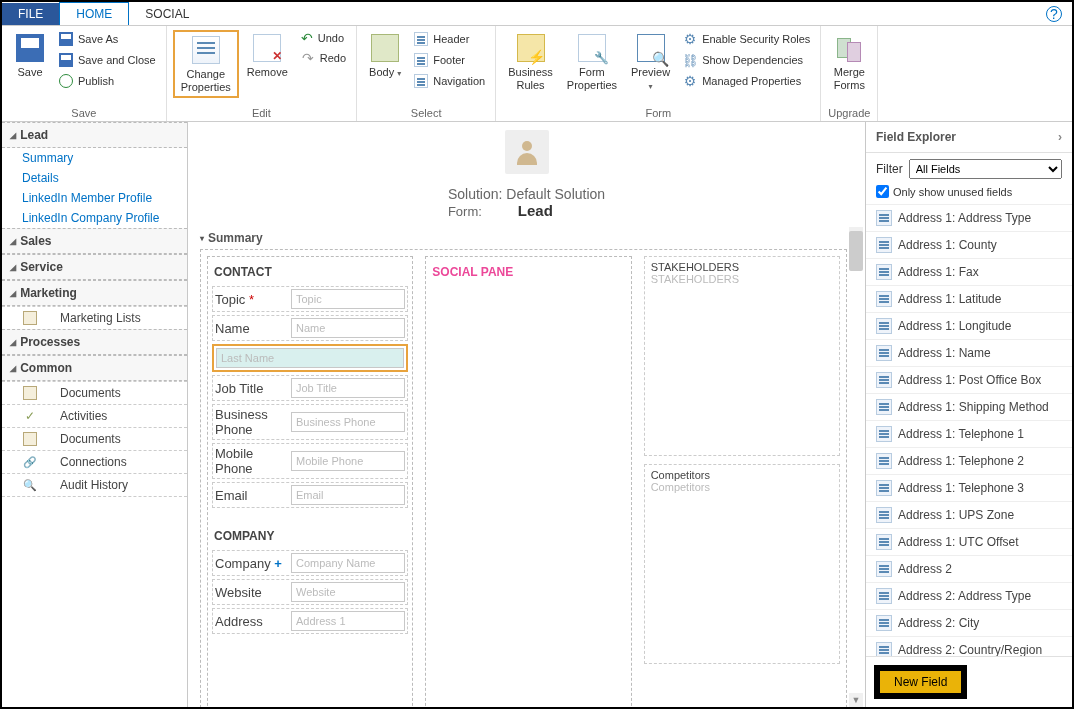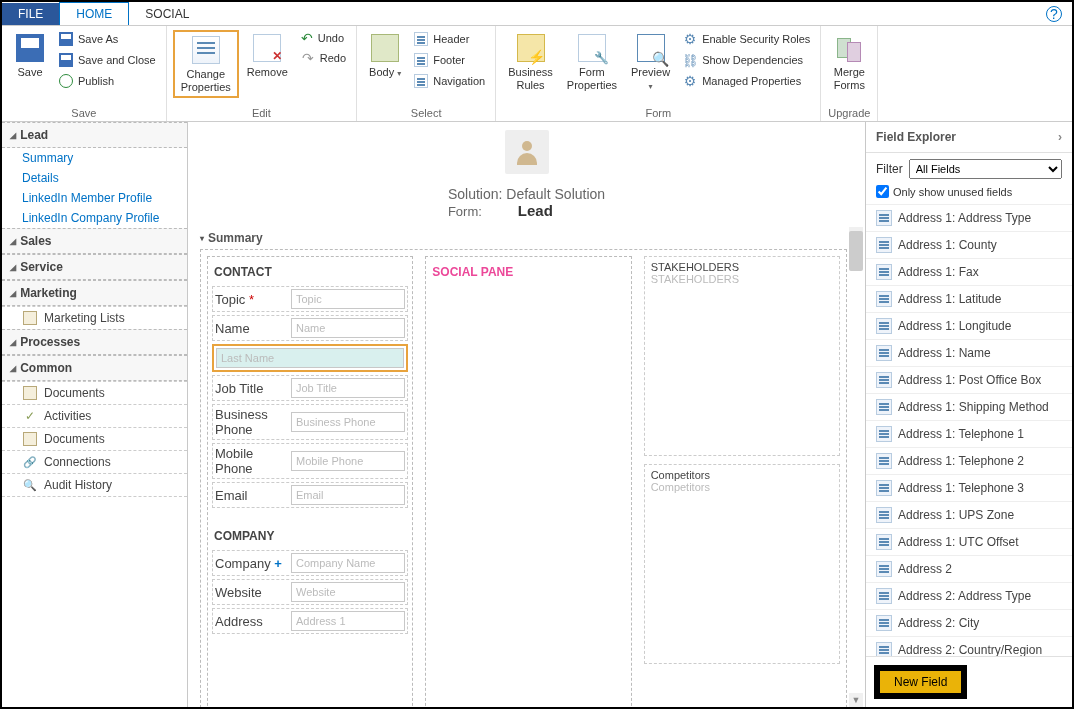--- a/index.html
+++ b/index.html
@@ -27,21 +27,21 @@
 .drop-arrow { font-size: 8px; color: #666; }
 
 
 .main { display: flex; height: calc(100% - 120px); }
 
 
 .left-nav { width: 186px; border-right: 1px solid #c8c8c8; overflow-y: auto; background: #fff; }
 .nav-section-header { display:flex; align-items:center; gap:4px; padding: 5px 8px; font-weight: 600; color: #444; background: #f7f7f7; border-top: 1px dashed #bbb; border-bottom: 1px dashed #bbb; cursor: pointer; }
 .nav-section-header .tri { font-size:8px; color:#666;}
 .nav-link { display: block; padding: 3px 8px 3px 20px; color: #0072c6; cursor: pointer; }
-.nav-item { display: flex; align-items: center; gap: 6px; padding: 3px 8px 3px 20px; color: #444; border-top: 1px dashed #ccc; cursor: pointer; }
+.nav-item { display: flex; align-items: center; gap: 22px; padding: 3px 8px 3px 20px; color: #444; border-top: 1px dashed #ccc; cursor: pointer; }
 .nav-item:last-child { border-bottom: 1px dashed #ccc; }
 .nav-item-icon { width:16px;height:16px;display:inline-flex;align-items:center;justify-content:center;}
 
 
 .center { flex: 1; display: flex; flex-direction: column; overflow: hidden; }
 .canvas-header { display: flex; align-items: center; gap: 12px; padding: 8px 12px; flex-direction: column; }
 .entity-avatar { width: 44px; height: 44px; background: #eee; border-radius: 2px; display:flex;align-items:center;justify-content:center;}
 .canvas-h1 { font-size: 14px; color: #666; }
 .canvas-h2 { font-size: 13px; color: #666; }
 .canvas-h2 b { font-size: 15px; color: #333; margin-left: 36px; }

